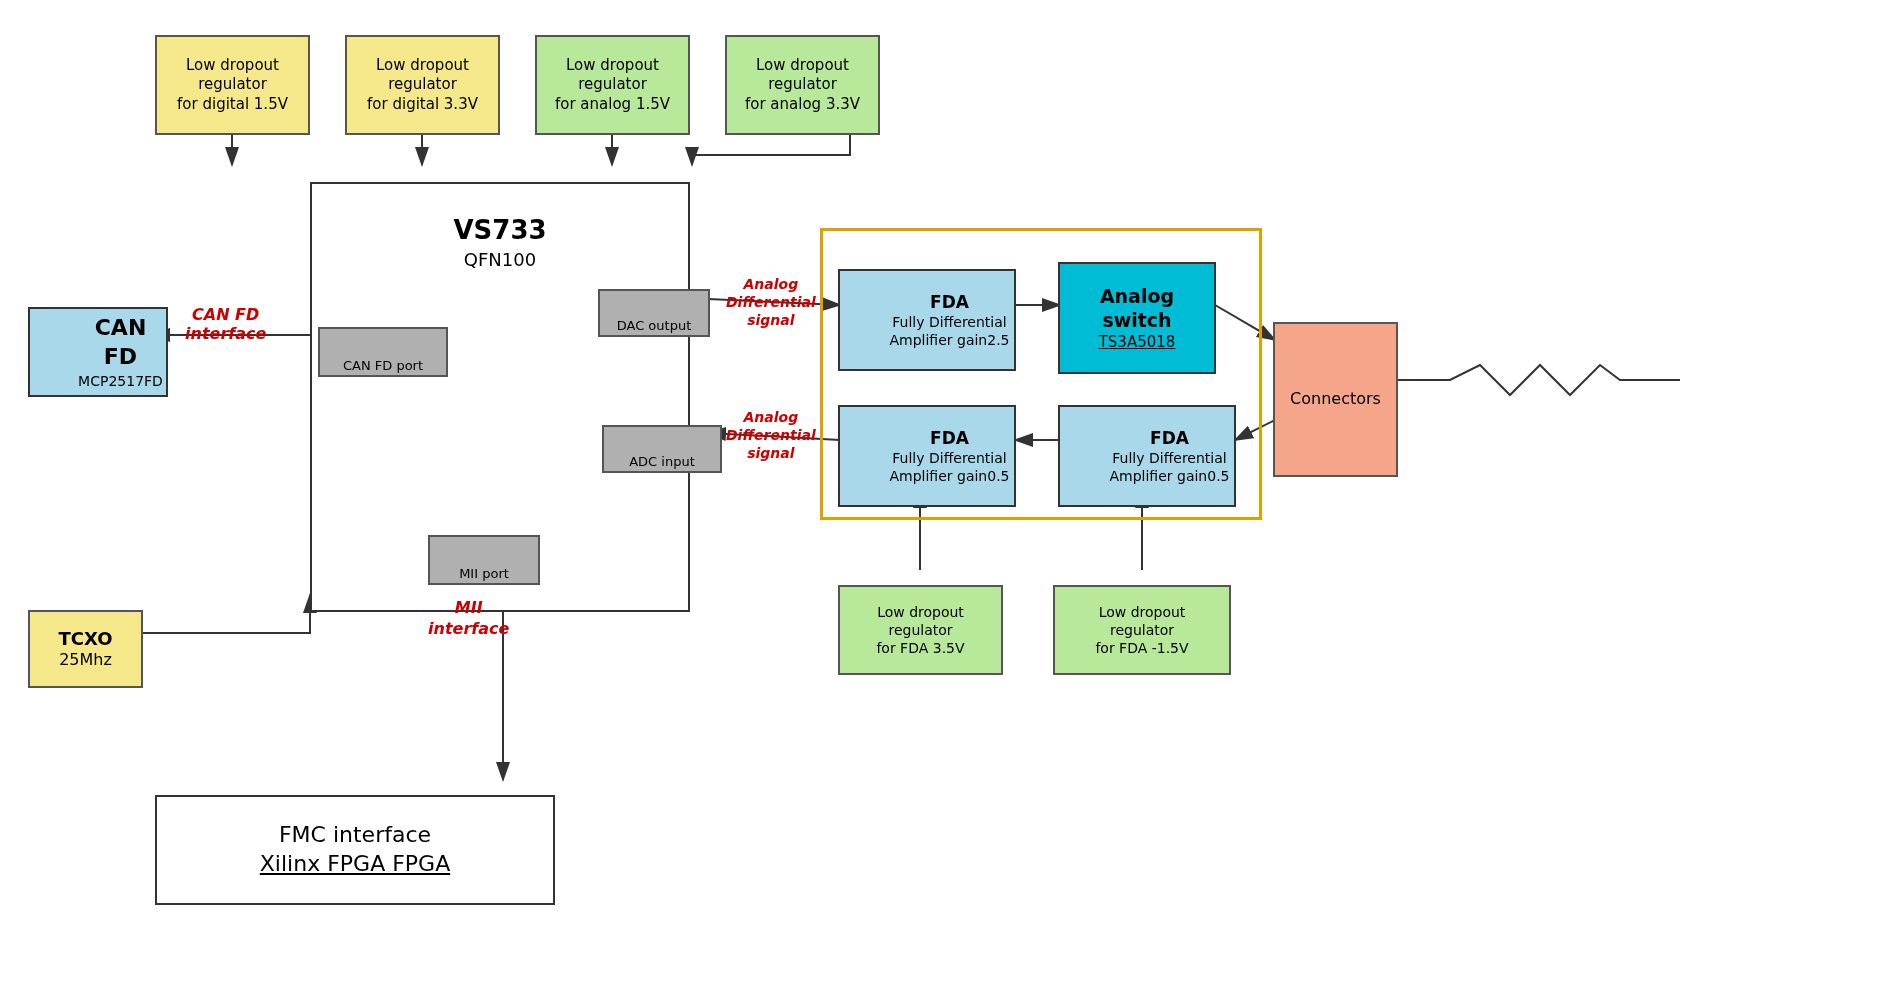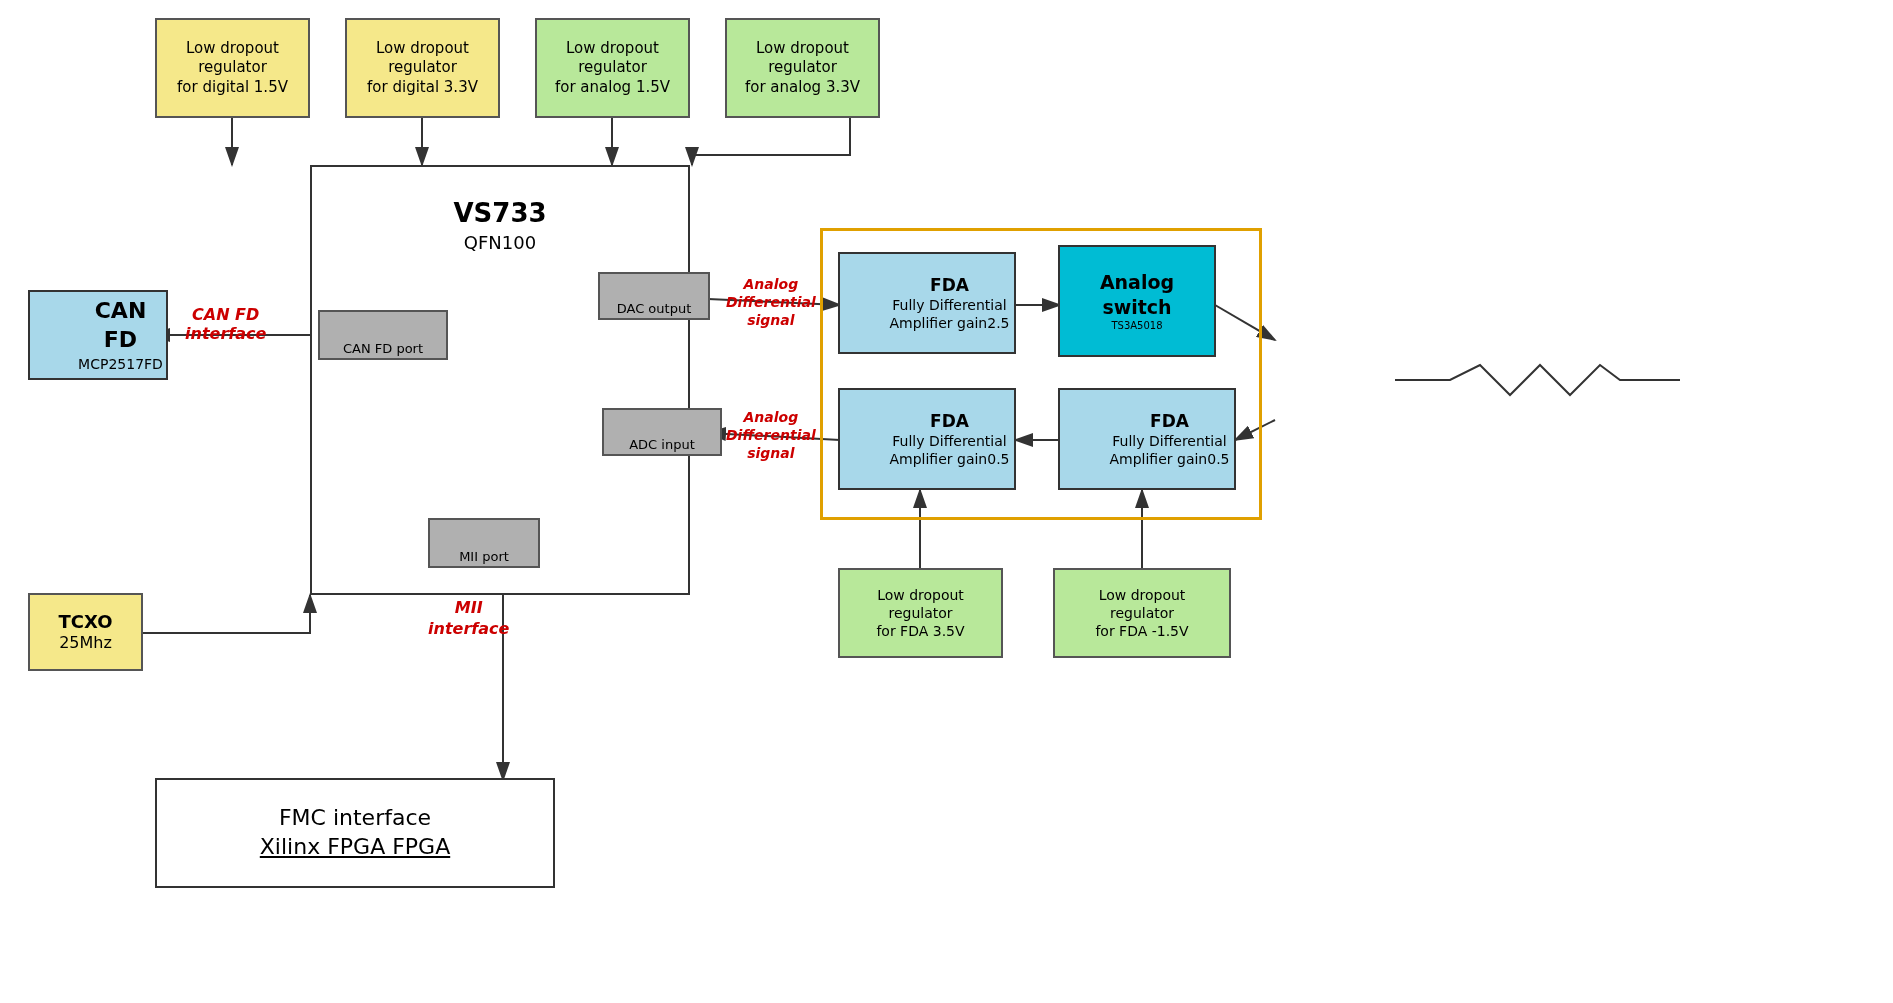--- a/index.html
+++ b/index.html
@@ -21,20 +21,21 @@
     .box {
       position: absolute;
       border: 2px solid #333;
       display: flex;
       flex-direction: column;
       align-items: center;
       justify-content: center;
       text-align: center;
       font-size: 15px;
       line-height: 1.3;
+      margin-top: 17px;
     }
     .box-yellow { background: #f5e88a; border-color: #555; }
     .box-green  { background: #b8e89a; border-color: #555; }
     .box-blue-light { background: #a8d8ea; border-color: #333; padding-left: 45px; }
     .box-cyan   { background: #00bcd4; border-color: #333; color: #000; }
     .box-gray   { background: #b0b0b0; border-color: #555; justify-content: flex-end; }
     .box-white  { background: #fff; border-color: #333; }
     .box-salmon { background: #f4a58a; border-color: #555; }
     .box-fpga   { background: #fff; border: 2px solid #333; }
 
@@ -164,33 +165,36 @@
     <span>MII port</span>
   </div>
 
   <div class="box box-blue-light" style="left:838px;top:252px;width:178px;height:102px;font-size:14px;">
     <span style="font-size:17px;font-weight:bold;">FDA</span>
     <span>Fully Differential<br>Amplifier gain2.5</span>
   </div>
 
   <div class="box box-cyan" style="left:1058px;top:245px;width:158px;height:112px;font-size:15px;">
     <span style="font-size:19px;font-weight:bold;">Analog<br>switch</span>
-    <span style="font-size:10px;">TS3A5018</span>
+    <span style="font-size:15px;text-decoration:underline;">TS3A5018</span>
   </div>
 
   <div class="box box-blue-light" style="left:838px;top:388px;width:178px;height:102px;font-size:14px;">
     <span style="font-size:17px;font-weight:bold;">FDA</span>
     <span>Fully Differential<br>Amplifier gain0.5</span>
   </div>
 
   <div class="box box-blue-light" style="left:1058px;top:388px;width:178px;height:102px;font-size:14px;">
     <span style="font-size:17px;font-weight:bold;">FDA</span>
     <span>Fully Differential<br>Amplifier gain0.5</span>
   </div>
 
+  <div class="box box-salmon" style="left:1273px;top:305px;width:125px;height:155px;font-size:16px;">
+    <span>Connectors</span>
+  </div>
 
   <div class="box box-green" style="left:838px;top:568px;width:165px;height:90px;font-size:14px;">
     <span style="white-space:pre-line;">Low dropout
 regulator
 for FDA 3.5V</span>
   </div>
 
   <div class="box box-green" style="left:1053px;top:568px;width:178px;height:90px;font-size:14px;">
     <span style="white-space:pre-line;">Low dropout
 regulator

